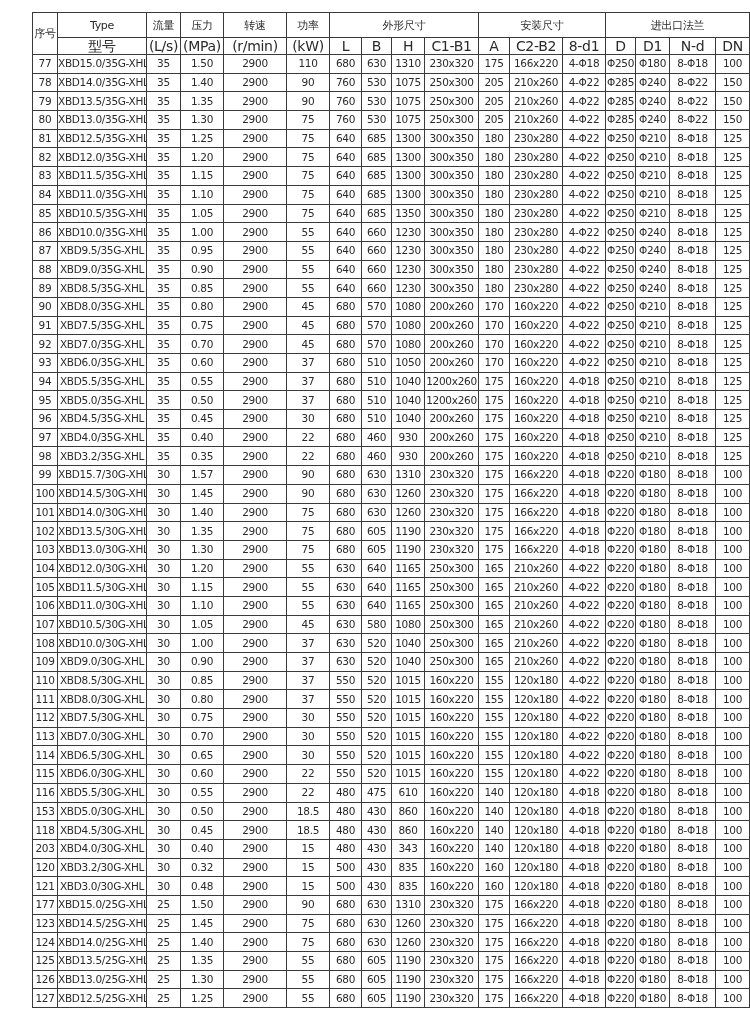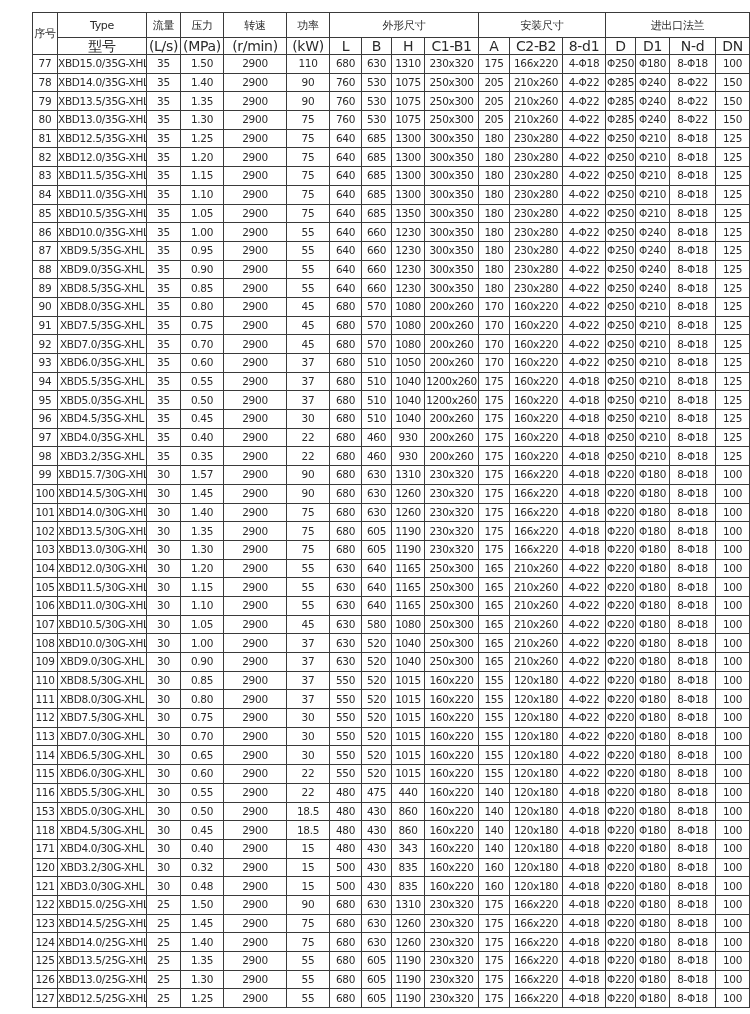--- a/index.html
+++ b/index.html
@@ -816,21 +816,21 @@
       </tr>
       <tr>
         <td class="idx">116</td>
         <td class="type short">XBD5.5/30G-XHL</td>
         <td>30</td>
         <td>0.55</td>
         <td>2900</td>
         <td>22</td>
         <td>480</td>
         <td>475</td>
-        <td>440</td>
+        <td>610</td>
         <td>160x220</td>
         <td>140</td>
         <td>120x180</td>
         <td>4-Φ18</td>
         <td>Φ220</td>
         <td>Φ180</td>
         <td>8-Φ18</td>
         <td>100</td>
       </tr>
       <tr>
@@ -865,21 +865,21 @@
         <td>160x220</td>
         <td>140</td>
         <td>120x180</td>
         <td>4-Φ18</td>
         <td>Φ220</td>
         <td>Φ180</td>
         <td>8-Φ18</td>
         <td>100</td>
       </tr>
       <tr>
-        <td class="idx">171</td>
+        <td class="idx">203</td>
         <td class="type short">XBD4.0/30G-XHL</td>
         <td>30</td>
         <td>0.40</td>
         <td>2900</td>
         <td>15</td>
         <td>480</td>
         <td>430</td>
         <td>343</td>
         <td>160x220</td>
         <td>140</td>
@@ -922,21 +922,21 @@
         <td>160x220</td>
         <td>160</td>
         <td>120x180</td>
         <td>4-Φ18</td>
         <td>Φ220</td>
         <td>Φ180</td>
         <td>8-Φ18</td>
         <td>100</td>
       </tr>
       <tr>
-        <td class="idx">122</td>
+        <td class="idx">177</td>
         <td class="type">XBD15.0/25G-XHL</td>
         <td>25</td>
         <td>1.50</td>
         <td>2900</td>
         <td>90</td>
         <td>680</td>
         <td>630</td>
         <td>1310</td>
         <td>230x320</td>
         <td>175</td>

